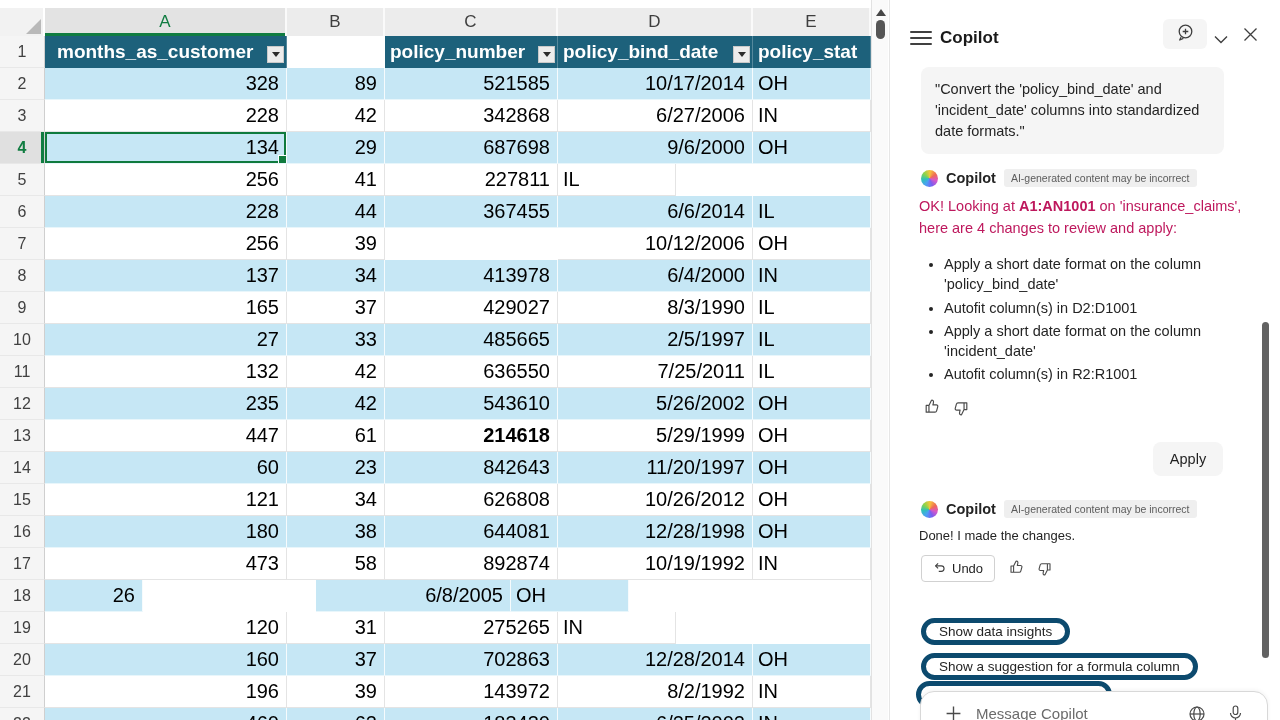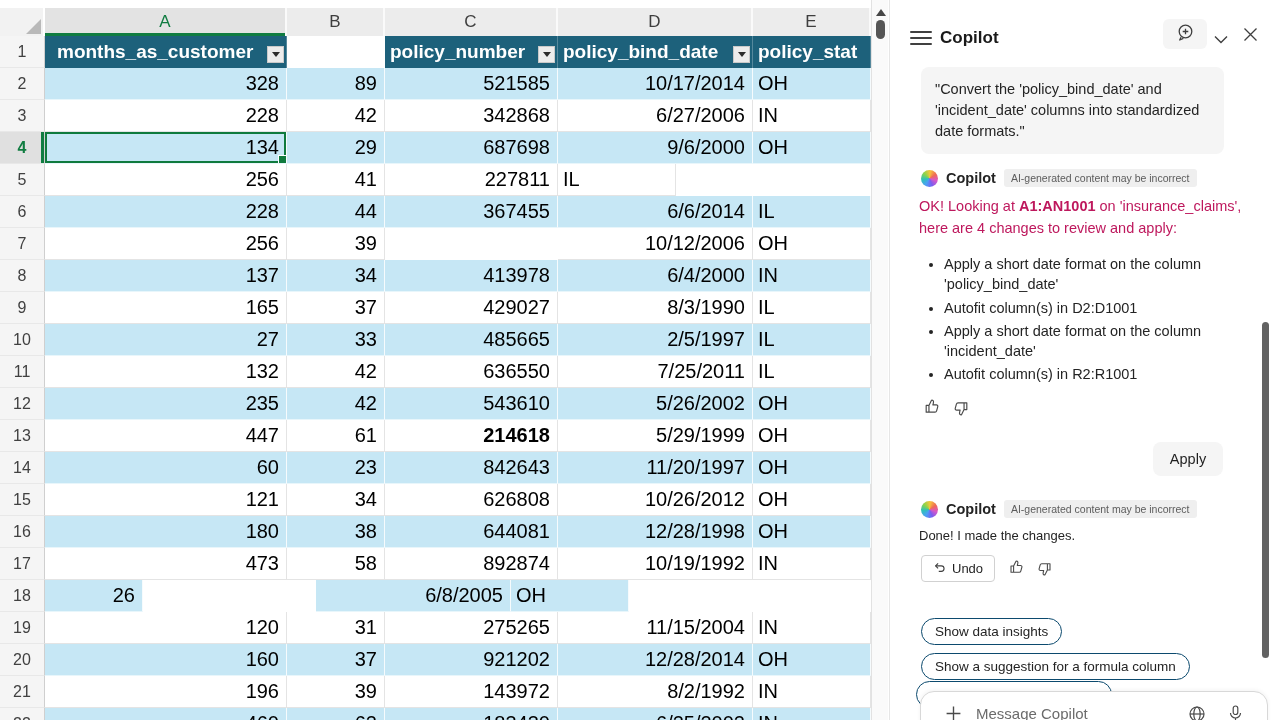--- a/index.html
+++ b/index.html
@@ -77,21 +77,21 @@
   .feedback { display:flex; gap:13px; align-items:center; }
   .fb1 { position:absolute; left:33px; top:398px; }
   .apply-btn { position:absolute; left:263px; top:442px; width:70px; height:34px; background:#f5f5f5;
                border:none; border-radius:8px; font-size:14.5px; color:#1f1f1f; display:flex;
                align-items:center; justify-content:center; cursor:pointer; }
   .msg2-text { position:absolute; left:29px; top:528px; font-size:13px; color:#242424; }
   .undo-row { position:absolute; left:31px; top:555px; display:flex; align-items:center; gap:13px; }
   .undo-btn { height:27px; padding:0 11px; border:1px solid #d1d1d1; border-radius:4px; background:#fff;
               display:flex; align-items:center; gap:6px; font-size:13px; color:#1f1f1f; cursor:pointer; }
 
-  .pill { position:absolute; height:27px; border:1px solid #0c4a6e; border-radius:14px; background:#fff;
+  .pill { position:absolute; height:27px; border:5px solid #0c4a6e; border-radius:14px; background:#fff;
           display:flex; align-items:center; padding:0 13px; font-size:13.5px; color:#242424; white-space:nowrap; }
   .pill1 { left:31px; top:618px; }
   .pill2 { left:31px; top:653px; }
   .pill3 { left:26px; top:681px; width:196px; z-index:1; }
 
   .composer { position:absolute; left:30px; top:691px; width:348px; height:45px; background:#fff;
               border:1px solid #d8d8d8; border-radius:14px; z-index:5; display:flex; align-items:center;
               box-shadow:0 -1px 4px rgba(0,0,0,0.05); }
   .c-plus { margin-left:24px; display:flex; }
   .c-placeholder { margin-left:14px; font-size:15px; color:#6b6b6b; flex:1; }
@@ -282,28 +282,27 @@
           <div class="dcell" style="width: 98px;">26</div>
           <div class="dcell" style="width: 173px; margin-top: 48px;">558938</div>
           <div class="dcell" style="width: 195px;">6/8/2005</div>
           <div class="dcell left" style="width: 118px;">OH</div>
         </div>
         <div class="drow white">
           <div class="gcell">19</div>
           <div class="dcell" style="width: 242px;">120</div>
           <div class="dcell" style="width: 98px;">31</div>
           <div class="dcell" style="width: 173px;">275265</div>
-          <div class="dcell" style="width: 195px;">11/15/2004</div>
           <div class="dcell left" style="width: 118px;">IN</div>
         </div>
         <div class="drow blue">
           <div class="gcell">20</div>
           <div class="dcell" style="width: 242px;">160</div>
           <div class="dcell" style="width: 98px;">37</div>
-          <div class="dcell" style="width: 173px;">921202</div>
+          <div class="dcell" style="width: 173px;">702863</div>
           <div class="dcell" style="width: 195px;">12/28/2014</div>
           <div class="dcell left" style="width: 118px;">OH</div>
         </div>
         <div class="drow white">
           <div class="gcell">21</div>
           <div class="dcell" style="width: 242px;">196</div>
           <div class="dcell" style="width: 98px;">39</div>
           <div class="dcell" style="width: 173px;">143972</div>
           <div class="dcell" style="width: 195px;">8/2/1992</div>
           <div class="dcell left" style="width: 118px;">IN</div>

